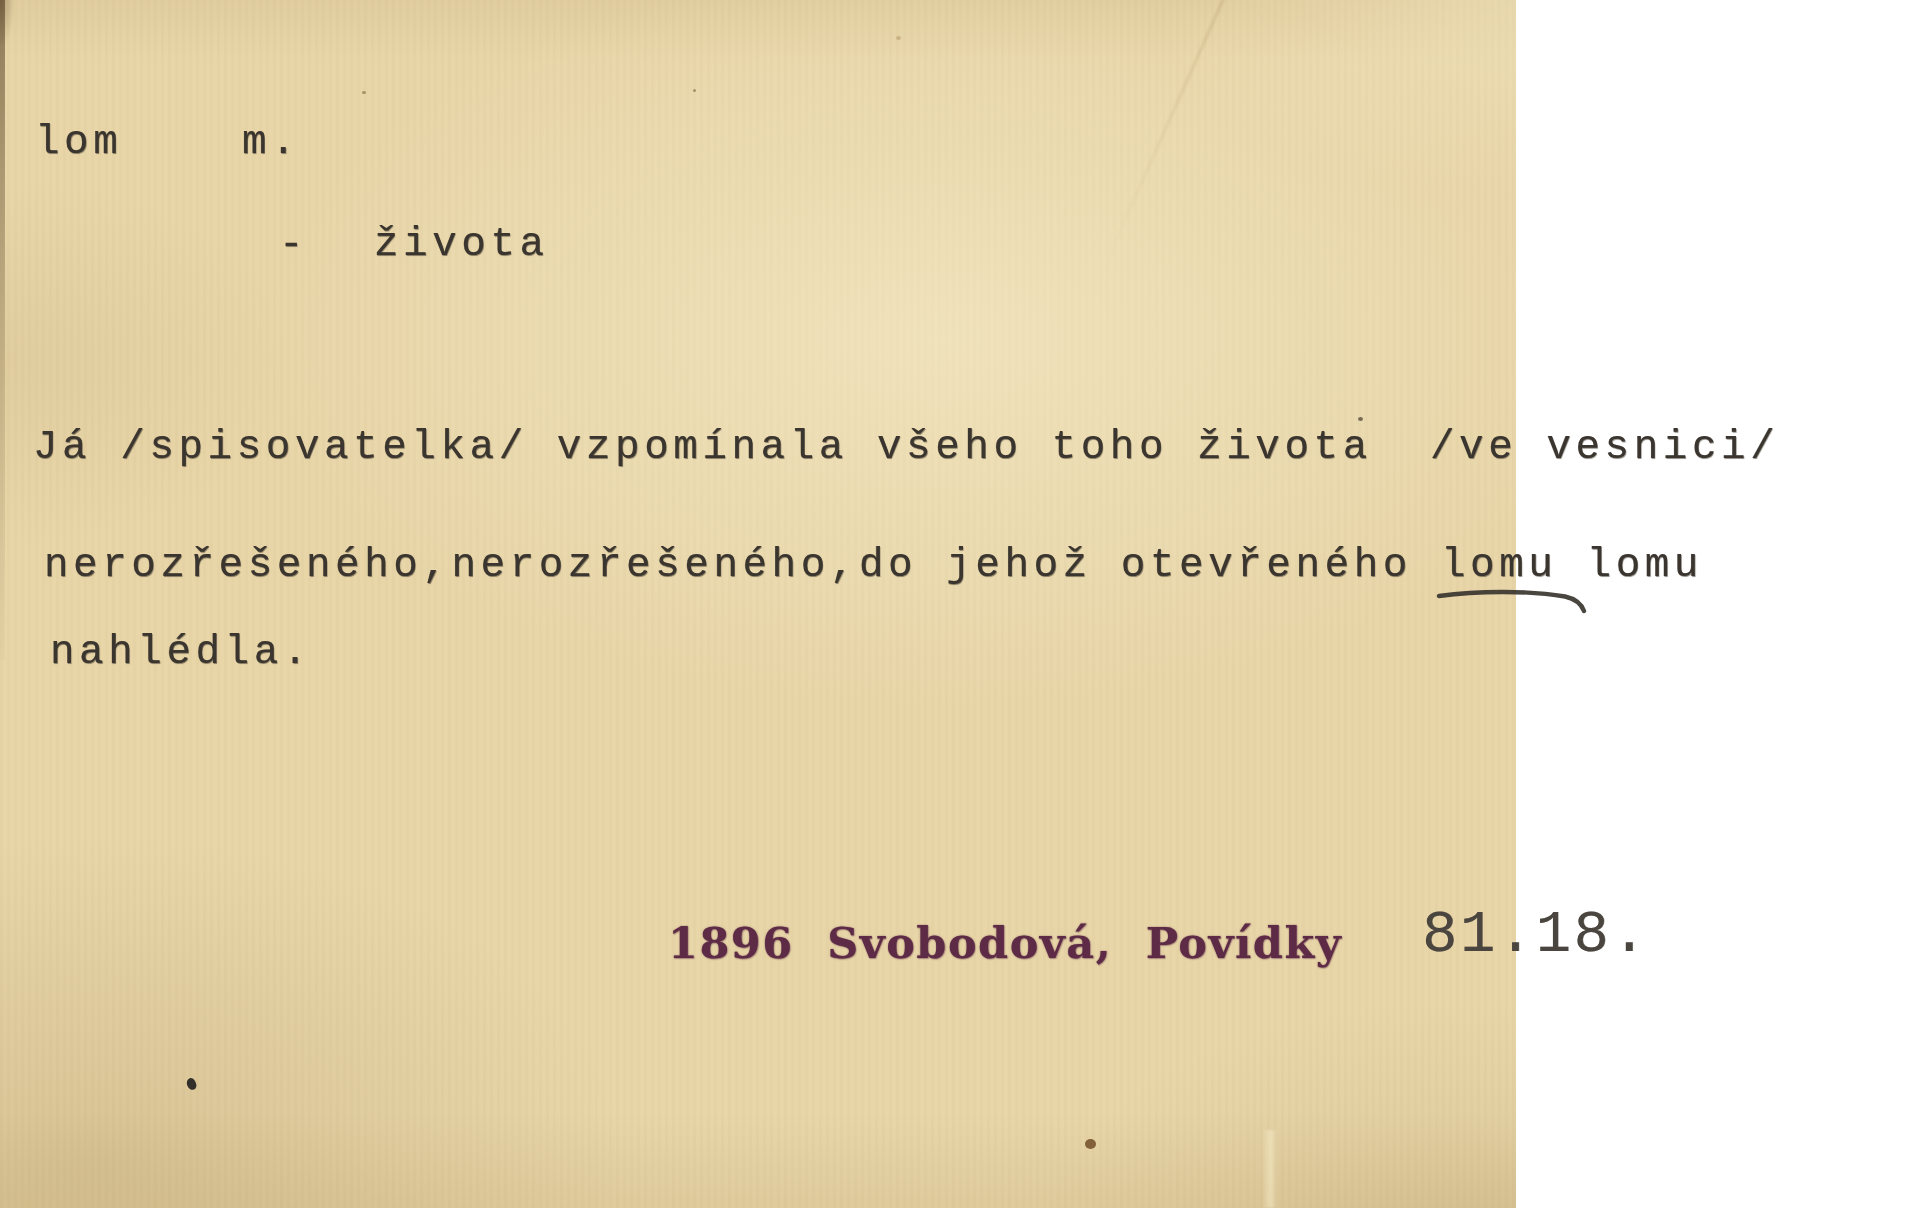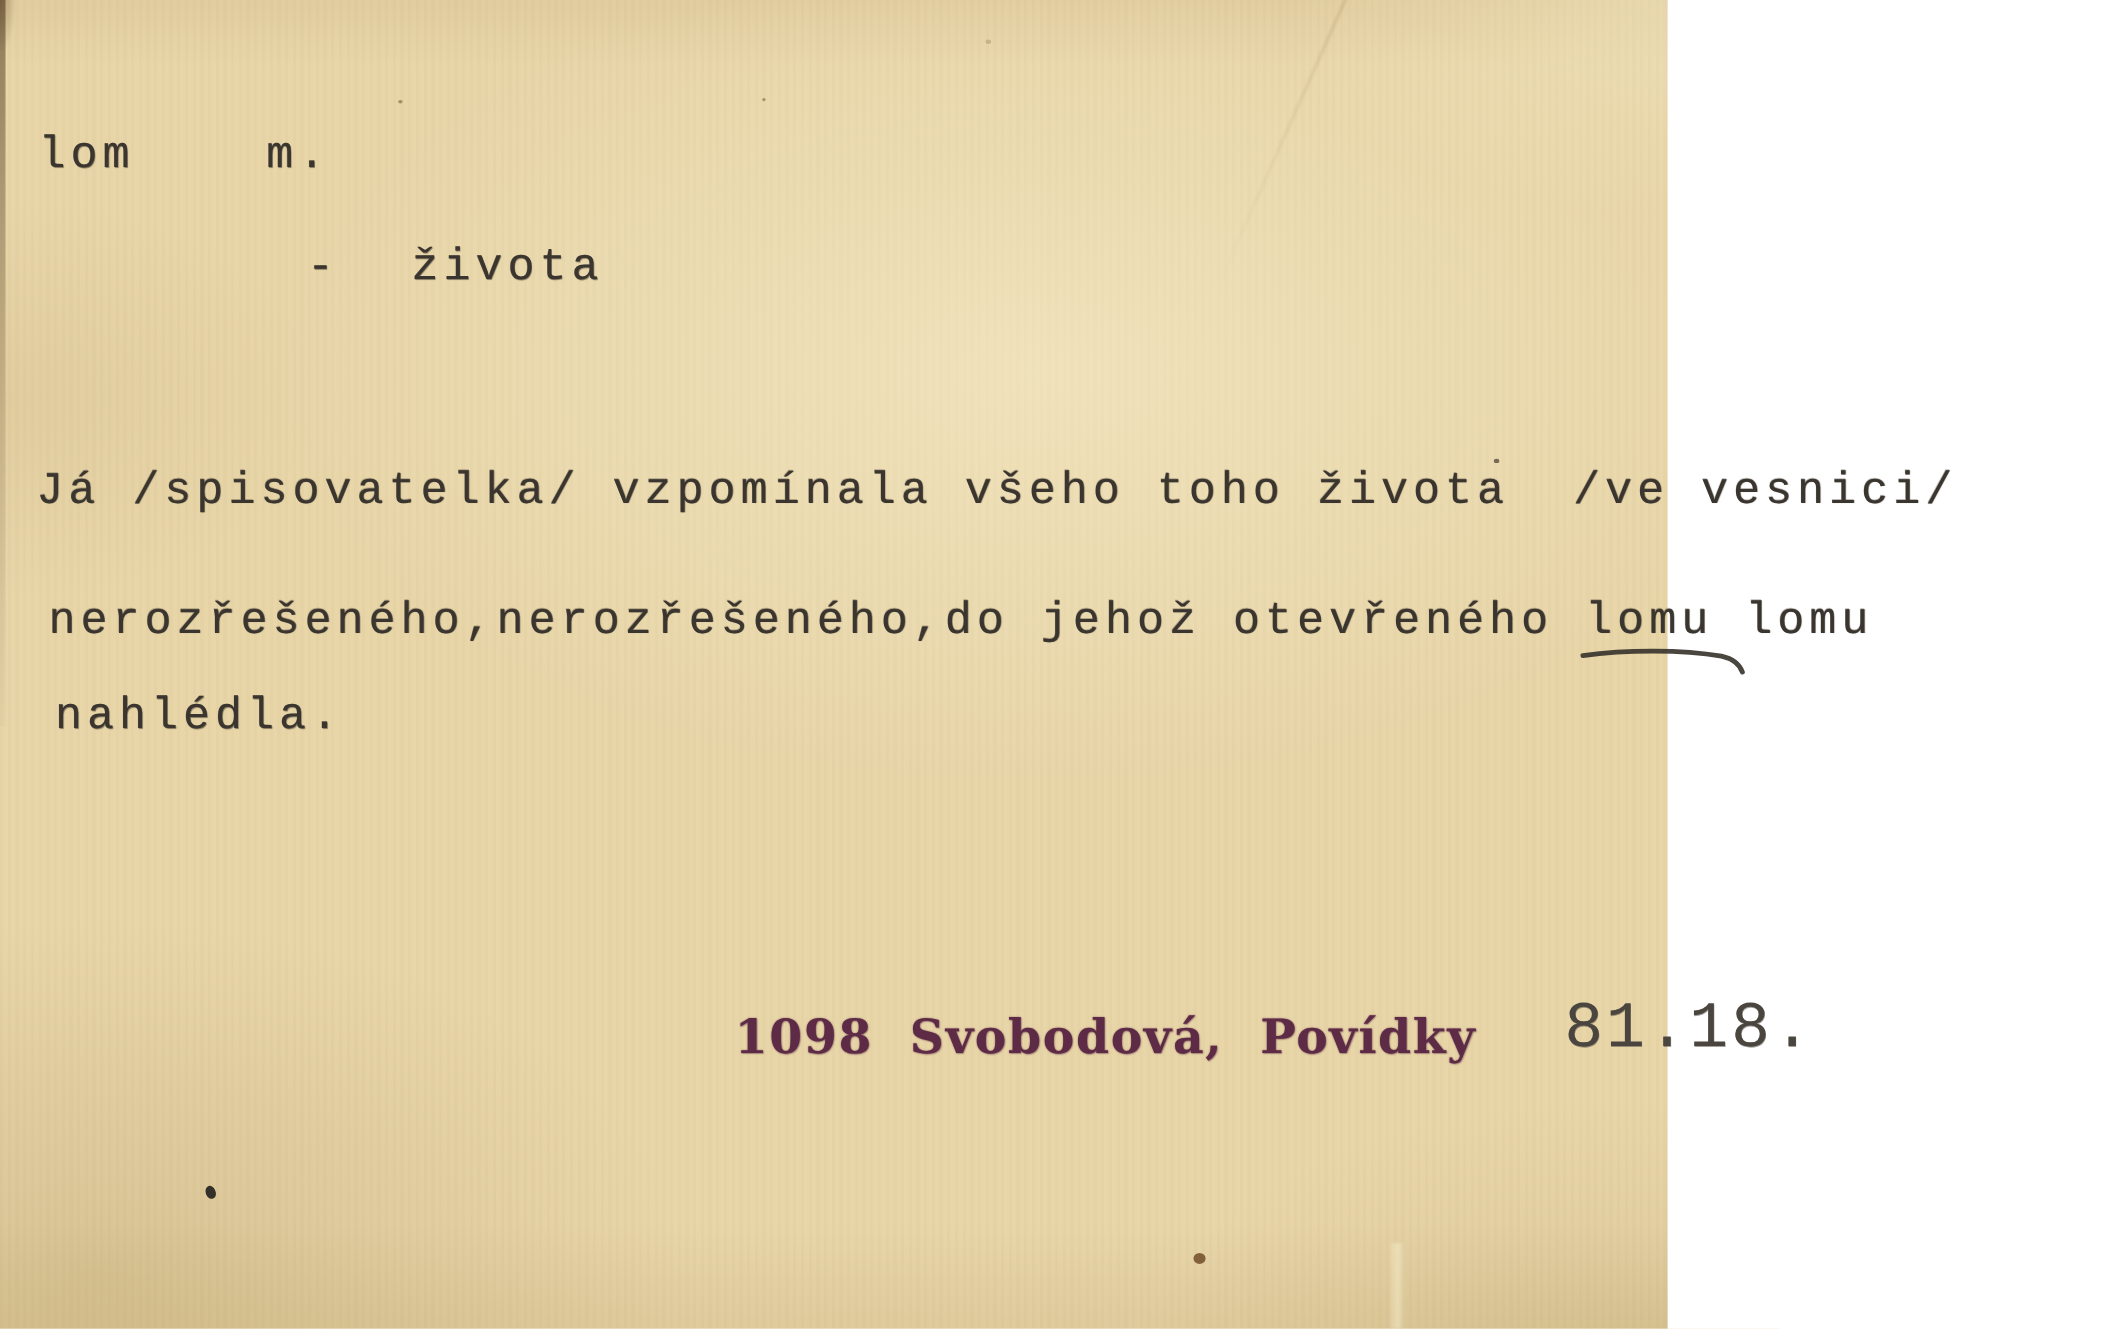--- a/index.html
+++ b/index.html
@@ -97,21 +97,21 @@
   <span class="txt sub-phrase">života</span>
 
   <div>
     <span class="txt q1">Já /spisovatelka/ vzpomínala všeho toho života  /ve vesnici/</span>
     <span class="txt q2"><span>nerozřešeného,nerozřešeného,do jehož otevřeného </span><span class="uword"><span>lomu</span><svg width="160" height="30" viewBox="0 0 160 30">
             <path d="M5 9 C 45 3.5, 95 3.5, 131 9.5 C 140 11.5, 147 16, 150 24" fill="none" stroke="#3a352f" stroke-width="4.4" stroke-linecap="round" opacity="0.92"></path>
           </svg></span><span> lomu</span></span>
     <span class="txt q3">nahlédla.</span>
   </div>
 
-  <span class="stamp">1098 Svobodová, Povídky</span>
+  <span class="stamp">1896 Svobodová, Povídky</span>
   <span class="locator">81.18.</span>
 
   <div class="dot-ink"></div>
   <div class="dot-stain"></div>
   <div class="speck sp1"></div>
   <div class="speck sp2"></div>
   <div class="speck sp3"></div>
   <div class="speck sp4"></div>
 
 </div>

